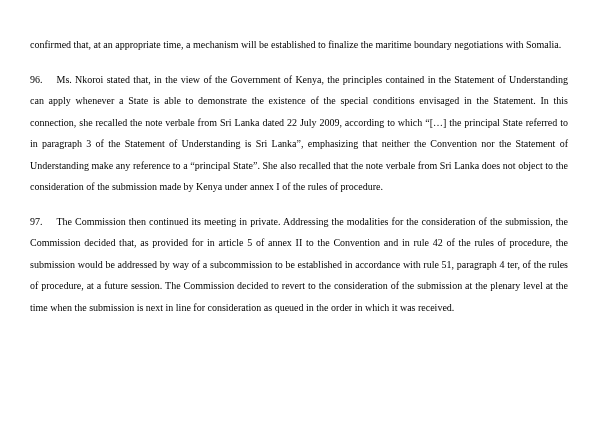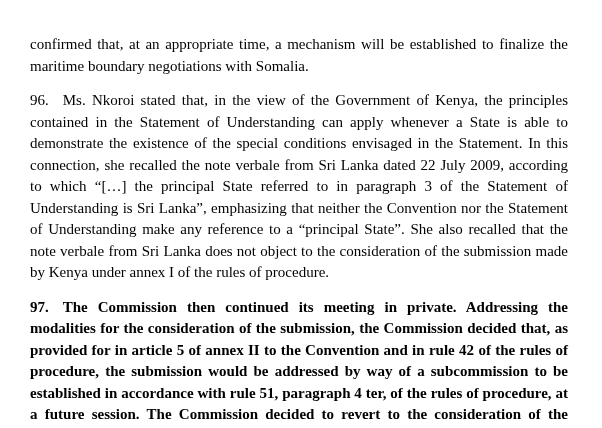--- a/index.html
+++ b/index.html
@@ -16,30 +16,29 @@
   }
   .page {
     position: relative;
     width: 602px;
     height: 428px;
     background: #ffffff;
     box-sizing: border-box;
     padding: 34px 34px 10px 30px;
   }
   .para {
-    font-size: 15px;
+    font-size: 10px;
     line-height: 21.5px;
     text-align: justify;
     text-justify: inter-word;
     margin: 0 0 13px 0;
     hyphens: none;
   }
   .para:last-child {
     margin-bottom: 0;
-    font-weight: bold;
   }
   .para .num {
     display: inline;
   }
   .gap-sm {
     display: inline-block;
     width: 14px;
   }
 </style>
 </head>

